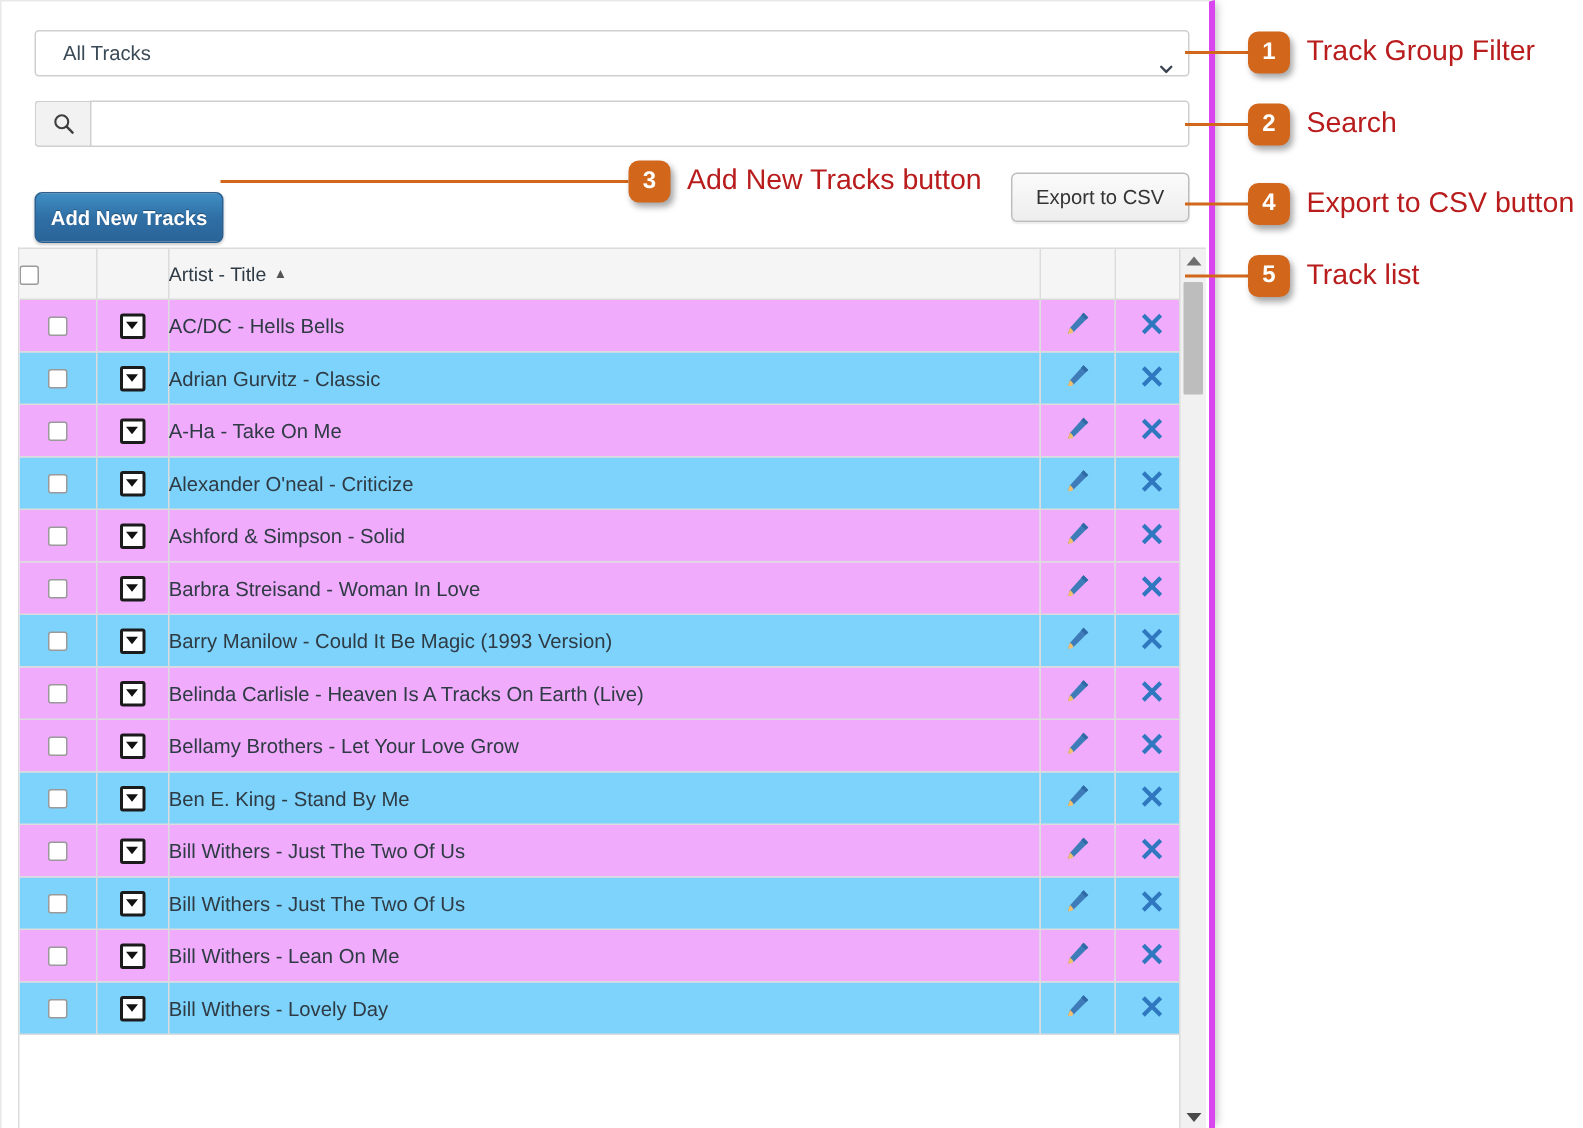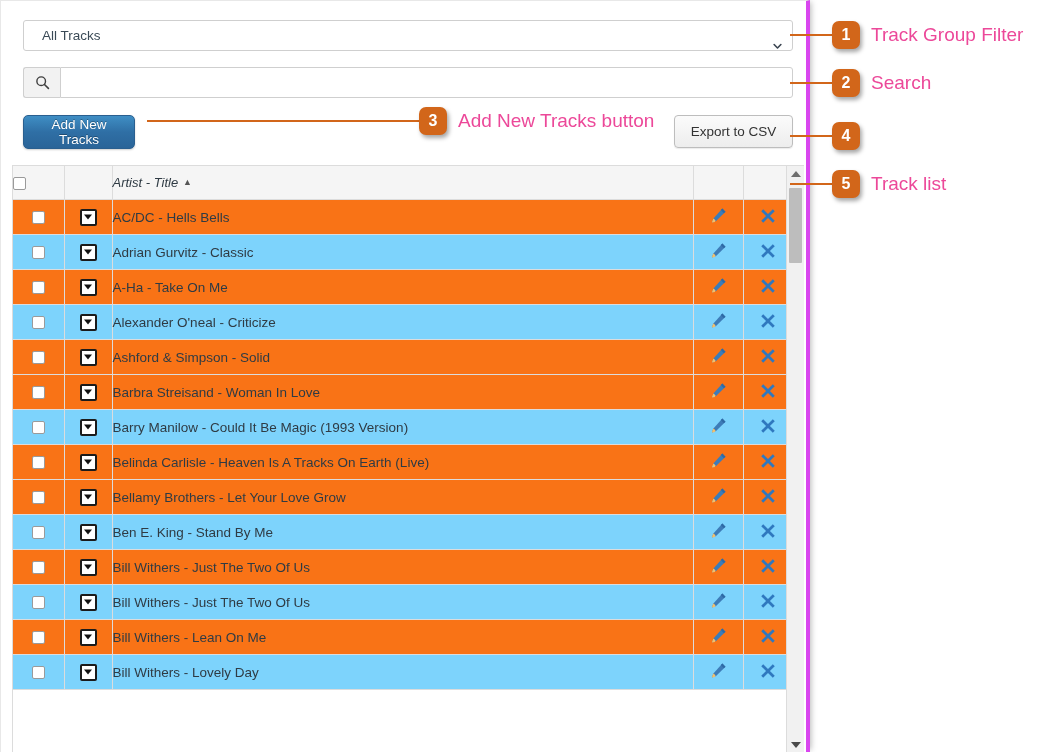--- a/index.html
+++ b/index.html
@@ -48,27 +48,28 @@
   .search-input{
     flex:1;height:31px;box-sizing:border-box;
     border:1px solid #cfcfcf;border-radius:0 3px 3px 0;
     background:#fff;outline:none;
     font-family:"Liberation Sans",sans-serif;font-size:13.5px;color:#333;
     padding:0 8px;
   }
 
   
   #btn-add{
-    position:absolute;left:22px;top:114px;width:112px;height:34px;
+    position:absolute;left:22px;top:127px;width:126px;height:34px;
     border:1px solid #2a5f8f;border-radius:5px;
     background:linear-gradient(to bottom,#3f8ec4 0%,#2f6fa5 50%,#2a6498 100%);
     color:#fff;font-family:"Liberation Sans",sans-serif;font-size:13.5px;
     cursor:pointer;box-sizing:border-box;
     text-shadow:0 -1px 0 rgba(0,0,0,.3);
     box-shadow:0 1px 2px rgba(0,0,0,.2);
+    font-weight:bold;
   }
   #btn-export{
     position:absolute;left:673px;top:114px;width:119px;height:33px;
     border:1px solid #bdbdbd;border-radius:4px;
     background:linear-gradient(to bottom,#fbfbfb 0%,#ededed 100%);
     color:#333;font-family:"Liberation Sans",sans-serif;font-size:13.5px;
     cursor:pointer;box-sizing:border-box;
     box-shadow:0 1px 1px rgba(0,0,0,.08);
   }
 
@@ -84,27 +85,27 @@
   table.tracks col.c-check{width:51px;}
   table.tracks col.c-drop{width:48px;}
   table.tracks col.c-title{width:581px;}
   table.tracks col.c-edit{width:50px;}
   table.tracks col.c-del{width:50px;}
 
   table.tracks th{
     background:#f5f5f5;height:33px;
     border-right:1px solid #dcdcdc;border-bottom:1px solid #dcdcdc;
     font-weight:normal;font-size:13px;color:#2f3b44;
-    text-align:left;padding:0;font-style:italic;
+    text-align:left;padding:0;
   }
   table.tracks td{
     height:34px;border-right:1px solid #dcdcdc;border-bottom:1px solid #dcdcdc;
     font-size:13.5px;color:#2f3b44;padding:0;
   }
-  tr.row-odd td{background:#f97316;}
+  tr.row-odd td{background:#f0abfc;}
   tr.row-even td{background:#7dd3fc;}
   .cell-center{text-align:center;vertical-align:middle;}
   .cell-title{padding-left:10px;vertical-align:middle;}
   .th-title{padding-left:10px;}
 
   
   .cb{
     display:inline-block;width:13px;height:13px;box-sizing:border-box;
     border:1px solid #9a9a9a;border-radius:2px;background:#fff;
     vertical-align:middle;cursor:pointer;
@@ -153,21 +154,21 @@
     background:#d2661a;border-radius:7px;
     color:#fff;font-family:"Liberation Sans",sans-serif;
     font-size:16px;font-weight:bold;
     display:flex;align-items:center;justify-content:center;
     box-shadow:2px 3px 4px rgba(0,0,0,.35);
     position:relative;z-index:2;
   }
   .co-text{
     margin-left:11px;white-space:nowrap;
     font-family:"Liberation Sans",sans-serif;
-    font-size:19px;color:#ec4899;
+    font-size:19px;color:#b91c1c;
   }
 </style>
 </head>
 <body>
 
 <div id="app-panel">
 
   <div id="filter-row">
     <div class="select-box">
       <span>All Tracks</span>
@@ -442,19 +443,20 @@
 
 <div class="callout" id="co3" style="left:147px;top:106px;">
   <span class="line" style="width:272px;"></span>
   <span class="badge">3</span>
   <span class="co-text">Add New Tracks button</span>
 </div>
 
 <div class="callout" id="co4" style="left:790px;top:121px;">
   <span class="line" style="width:42px;"></span>
   <span class="badge">4</span>
+  <span class="co-text">Export to CSV button</span>
 </div>
 
 <div class="callout" id="co5" style="left:790px;top:169px;">
   <span class="line" style="width:42px;"></span>
   <span class="badge">5</span>
   <span class="co-text">Track list</span>
 </div>
 
 </body></html>

